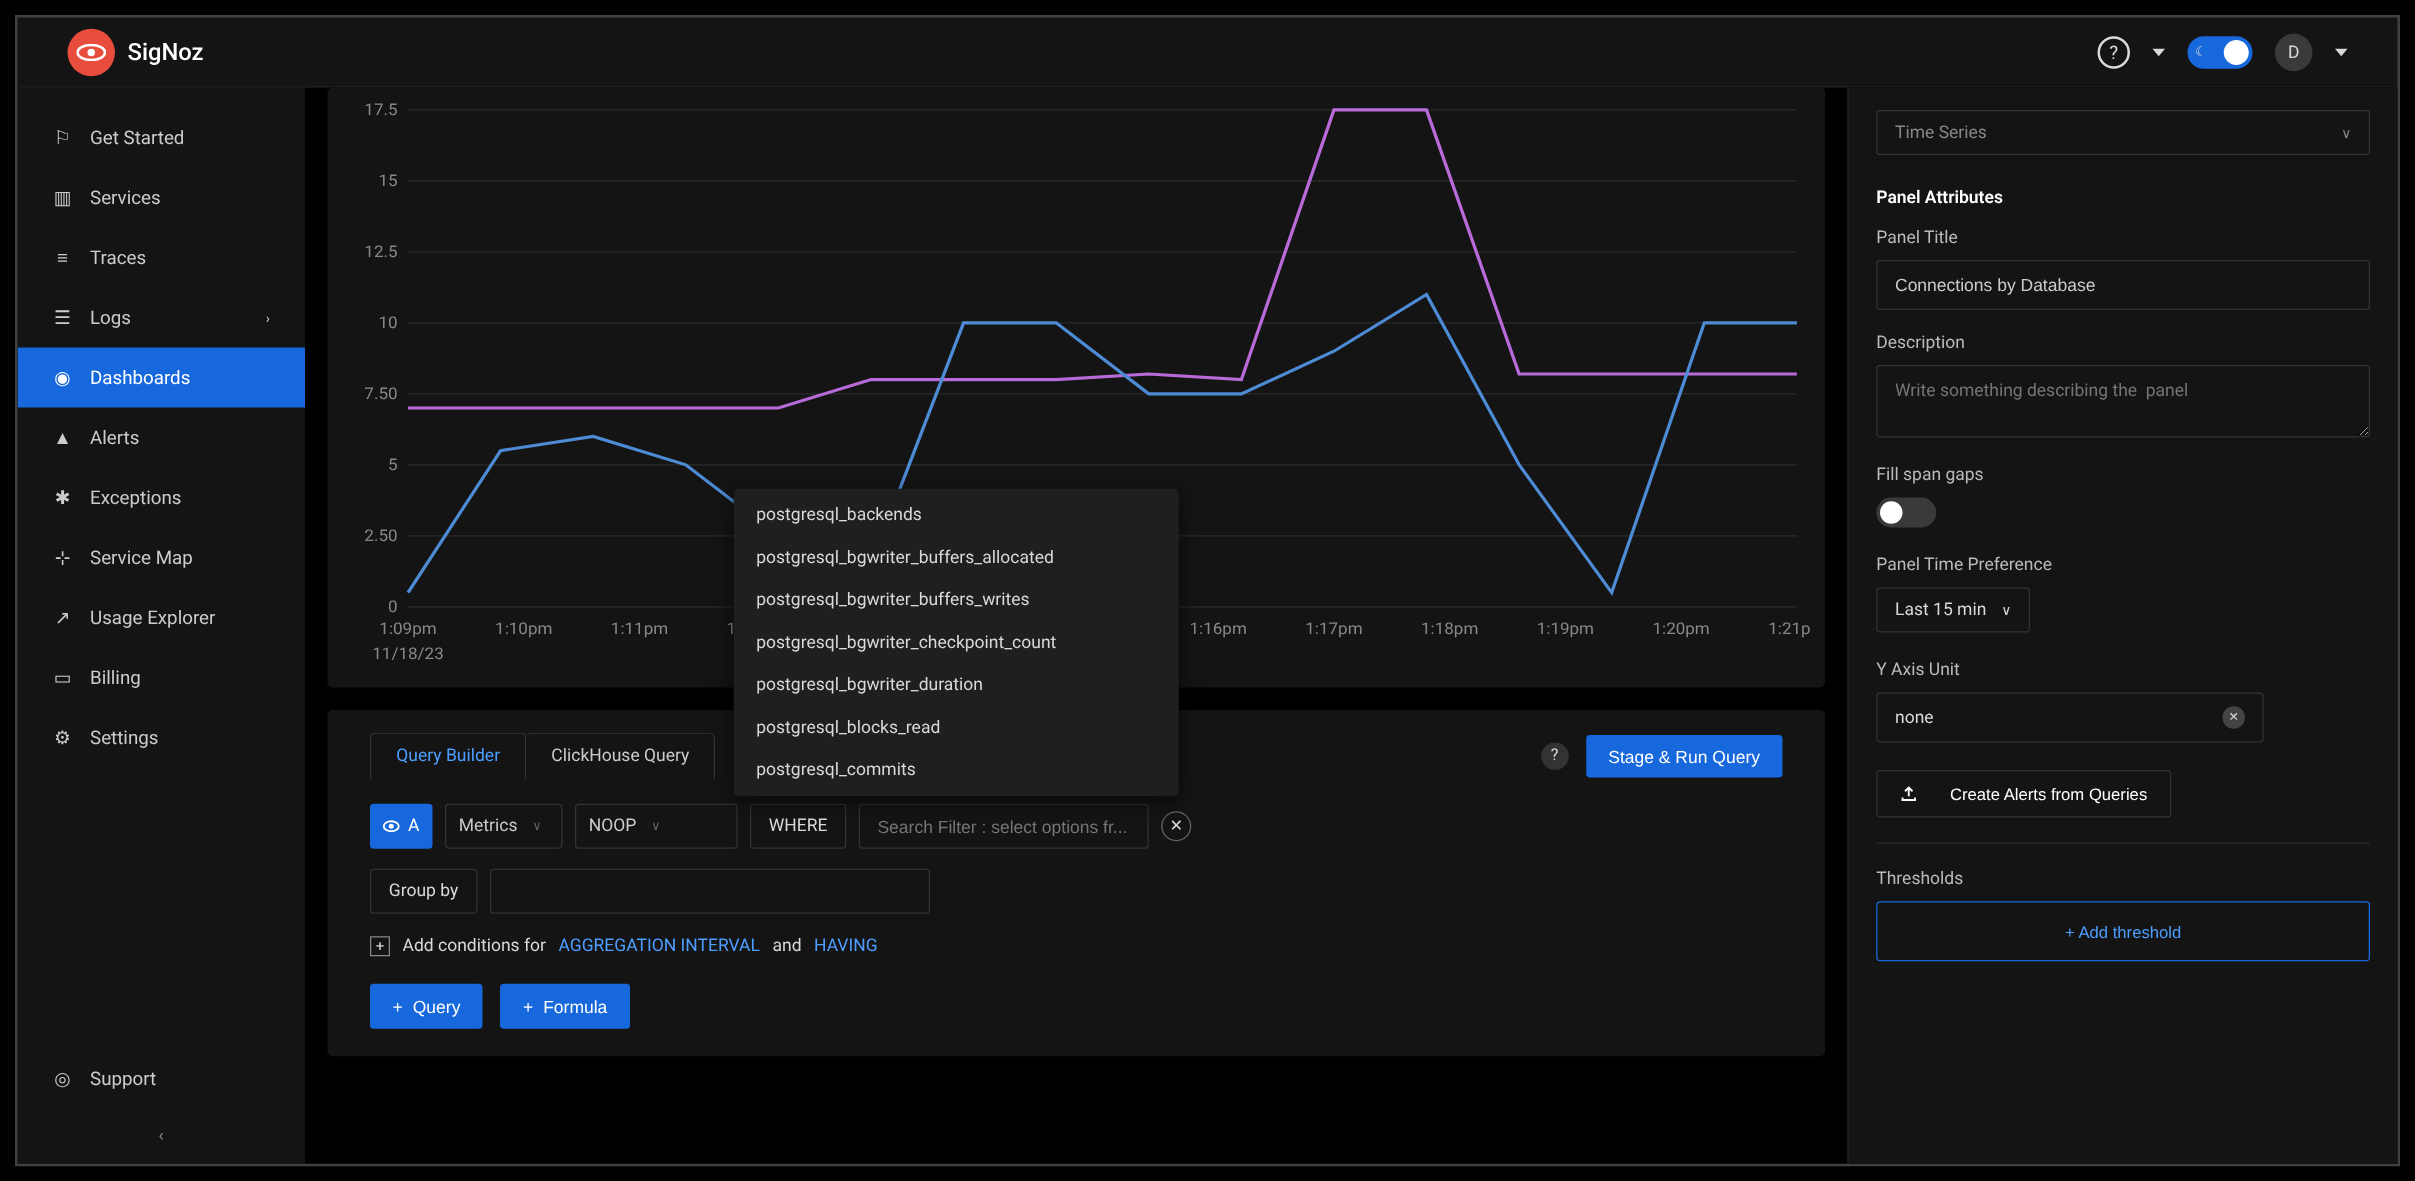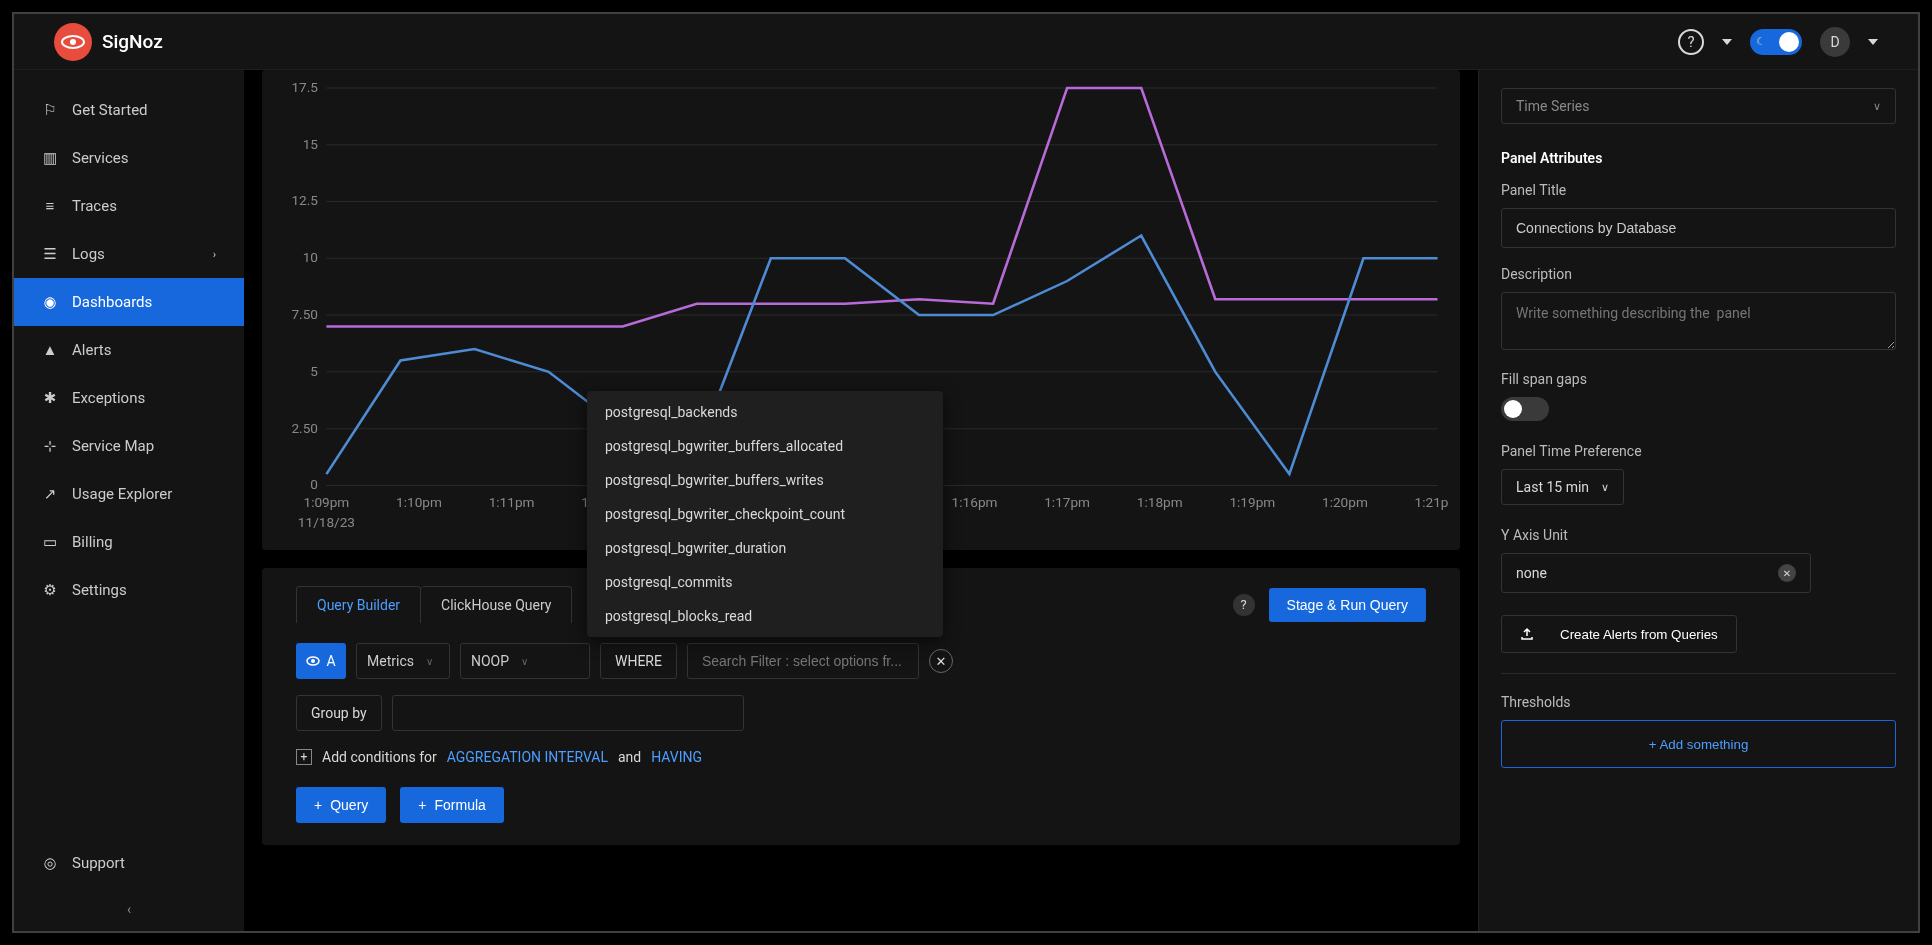--- a/index.html
+++ b/index.html
@@ -624,22 +624,22 @@
             </div>
           </div>
 
           <div class="builder-row">
             <div class="autocomplete" id="autocomplete">
                 <div class="autocomplete-item">postgresql_backends</div>
                 <div class="autocomplete-item">postgresql_bgwriter_buffers_allocated</div>
                 <div class="autocomplete-item">postgresql_bgwriter_buffers_writes</div>
                 <div class="autocomplete-item">postgresql_bgwriter_checkpoint_count</div>
                 <div class="autocomplete-item">postgresql_bgwriter_duration</div>
+                <div class="autocomplete-item">postgresql_blocks_read</div>
                 <div class="autocomplete-item">postgresql_commits</div>
-                <div class="autocomplete-item">postgresql_blocks_read</div>
               </div>
             <div class="query-letter">
               <svg width="14" height="10" viewBox="0 0 14 10">
                   <ellipse cx="7" cy="5" rx="6" ry="4" fill="none" stroke="#fff" stroke-width="1.5"></ellipse>
                   <circle cx="7" cy="5" r="2" fill="#fff"></circle>
                 </svg>
               <span>A</span>
             </div>
             <div class="select-box" style="width:94px">
                 <span>Metrics</span>
@@ -720,18 +720,18 @@
           <svg width="14" height="14" viewBox="0 0 14 14">
               <path d="M2 10 L2 12 L12 12 L12 10 M7 2 L7 9 M4 5 L7 2 L10 5" fill="none" stroke="#fff" stroke-width="1.5"></path>
             </svg>
           <span>Create Alerts from Queries</span>
         </button>
 
         <div class="divider"></div>
 
         <div class="field-label">Thresholds</div>
         <button class="threshold-btn">
-            <span>+ Add something</span>
+            <span>+ Add threshold</span>
           </button>
       </div>
     </div>
   </div>
 </div>
 
 </body></html>

